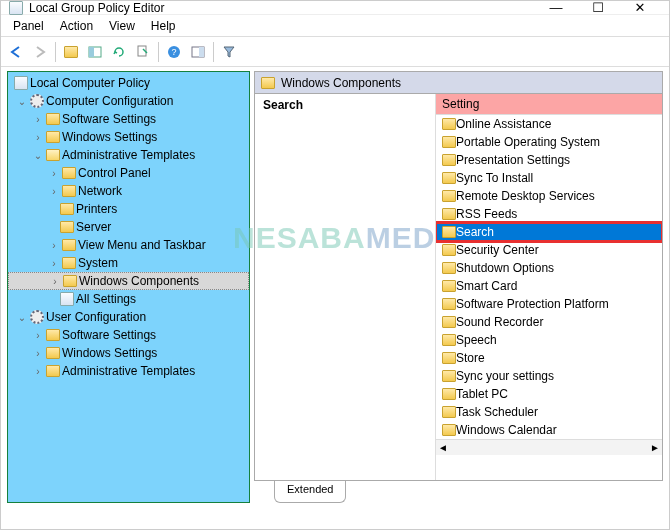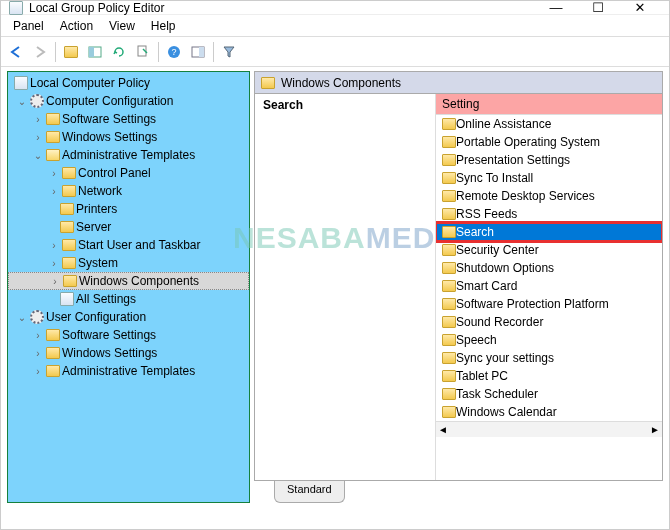--- a/index.html
+++ b/index.html
@@ -184,21 +184,21 @@
     </div>
     <div class="tree-node">
       <span class="tree-indent" style="width:48px"></span>
       <span class="folder-icon"></span>
       <span>Server</span>
     </div>
     <div class="tree-node">
       <span class="tree-indent" style="width:36px"></span>
       <span class="tree-toggle">›</span>
       <span class="folder-icon"></span>
-      <span>Start User and Taskbar</span>
+      <span>View Menu and Taskbar</span>
     </div>
     <div class="tree-node">
       <span class="tree-indent" style="width:36px"></span>
       <span class="tree-toggle">›</span>
       <span class="folder-icon"></span>
       <span>System</span>
     </div>
     <div class="tree-node selected">
       <span class="tree-indent" style="width:36px"></span>
       <span class="tree-toggle">›</span>
@@ -296,20 +296,24 @@
               <div class="setting-item">
                 <span class="folder-icon"></span>
                 <span>Sound Recorder</span>
               </div>
               <div class="setting-item">
                 <span class="folder-icon"></span>
                 <span>Speech</span>
               </div>
               <div class="setting-item">
                 <span class="folder-icon"></span>
+                <span>Store</span>
+              </div>
+              <div class="setting-item">
+                <span class="folder-icon"></span>
                 <span>Sync your settings</span>
               </div>
               <div class="setting-item">
                 <span class="folder-icon"></span>
                 <span>Tablet PC</span>
               </div>
               <div class="setting-item">
                 <span class="folder-icon"></span>
                 <span>Task Scheduler</span>
               </div>
@@ -319,20 +323,20 @@
               </div>
             </div>
           <div class="hscroll">
             <span>◄</span>
             <span>►</span>
           </div>
         </div>
       </div>
     </div>
     <div class="tabs">
-      <div class="tab">Standard</div>
+      <div class="tab active">Extended</div>
     </div>
   </div>
 </div>
 
 <div class="watermark">
   <span>NESABA</span><span class="part2">MED</span>
 </div>
 
 </body></html>

